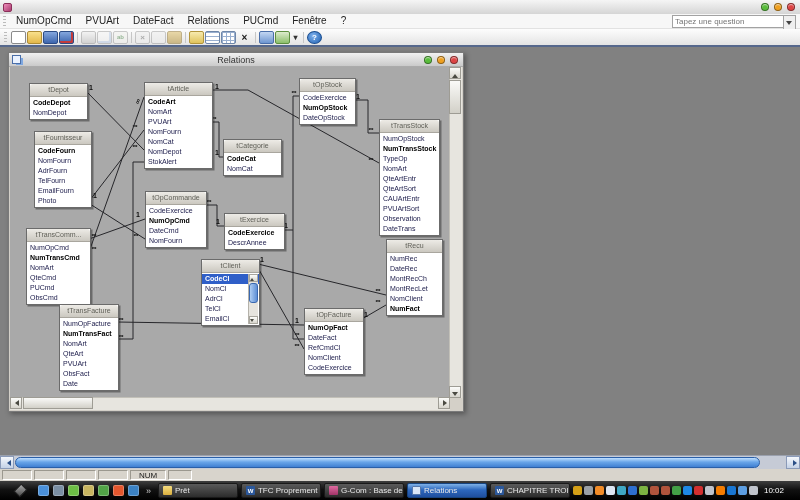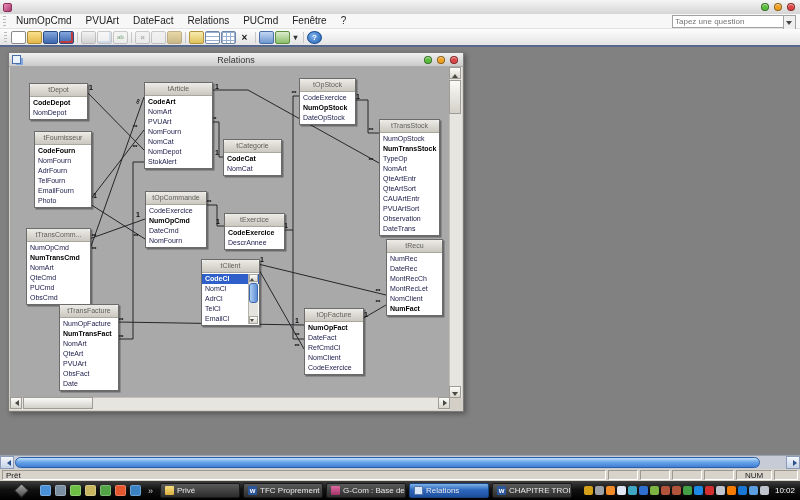--- a/index.html
+++ b/index.html
@@ -120,21 +120,21 @@
   .tb-btn{height:15px;width:80px;box-sizing:border-box;margin-right:3px;padding:0 4px;border-radius:2px;
     display:flex;align-items:center;gap:3px;font-size:8px;white-space:nowrap;overflow:hidden;
     background:linear-gradient(#5A5A5A,#2C2C2C);border:1px solid #191919}
   .tb-btn.active{background:linear-gradient(#7FB2E8,#2D68BE 45%,#1F4F9E);border-color:#16437F}
   .tb-ico{width:9px;height:9px;flex:none;border-radius:1px;display:flex;align-items:center;
     justify-content:center;font-size:6px;font-weight:bold;color:#fff}
   .ico-folder{background:linear-gradient(#F6DD80,#D9AE3E)}
   .ico-word{background:#2B579A}
   .ico-access{background:linear-gradient(#E06AA0,#A03468)}
   .ico-relations{background:#D8E6F8;border:1px solid #5577AA;box-sizing:border-box}
-  #tray{margin-left:auto;display:flex;align-items:center;gap:2px;padding-right:5px}
+  #tray{margin-left:auto;display:flex;align-items:center;gap:2px;padding-right:16px}
   .tray-ico{width:9px;height:9px;border-radius:2px}
   #clock{font-size:8px;color:#fff;margin-left:4px}
 </style>
 </head>
 <body>
 
 <div id="titlebar">
   <span id="app-icon"></span>
   <span class="lights">
     <span class="light" style="background: rgb(88, 190, 58);"></span>
@@ -394,21 +394,20 @@
   </div>
 </div>
 
 <div id="app-hscroll">
   <span class="ah-btn arr arr-left" style="left:0"></span>
   <span id="ah-thumb"></span>
   <span class="ah-btn arr arr-right" style="right:0"></span>
 </div>
 
 <div id="statusbar">
-  <span class="sp grow">Prêt</span>
   <span class="sp" style="width:30px"></span>
   <span class="sp" style="width:30px"></span>
   <span class="sp" style="width:30px"></span>
   <span class="sp" style="width:30px"></span>
   <span class="sp" style="width:36px;text-align:center">NUM</span>
   <span class="sp" style="width:24px"></span>
 </div>
 
 <div id="taskbar">
   <span id="tb-logo"></span>
@@ -418,21 +417,21 @@
       <span class="ql" style="background: rgb(109, 190, 69);"></span>
       <span class="ql" style="background: rgb(200, 181, 96);"></span>
       <span class="ql" style="background: rgb(82, 164, 71);"></span>
       <span class="ql" style="background: rgb(228, 87, 46);"></span>
       <span class="ql" style="background: rgb(59, 130, 196);"></span>
     </span>
   <span id="tb-more">»</span>
   <span id="tb-buttons" style="display:flex;align-items:center">
       <div class="tb-btn">
         <span class="tb-ico ico-folder"></span>
-        <span>Privé</span>
+        <span>Prêt</span>
       </div>
       <div class="tb-btn">
         <span class="tb-ico ico-word">W</span>
         <span>TFC Proprement dit</span>
       </div>
       <div class="tb-btn">
         <span class="tb-ico ico-access"></span>
         <span>G-Com : Base de ...</span>
       </div>
       <div class="tb-btn active">

